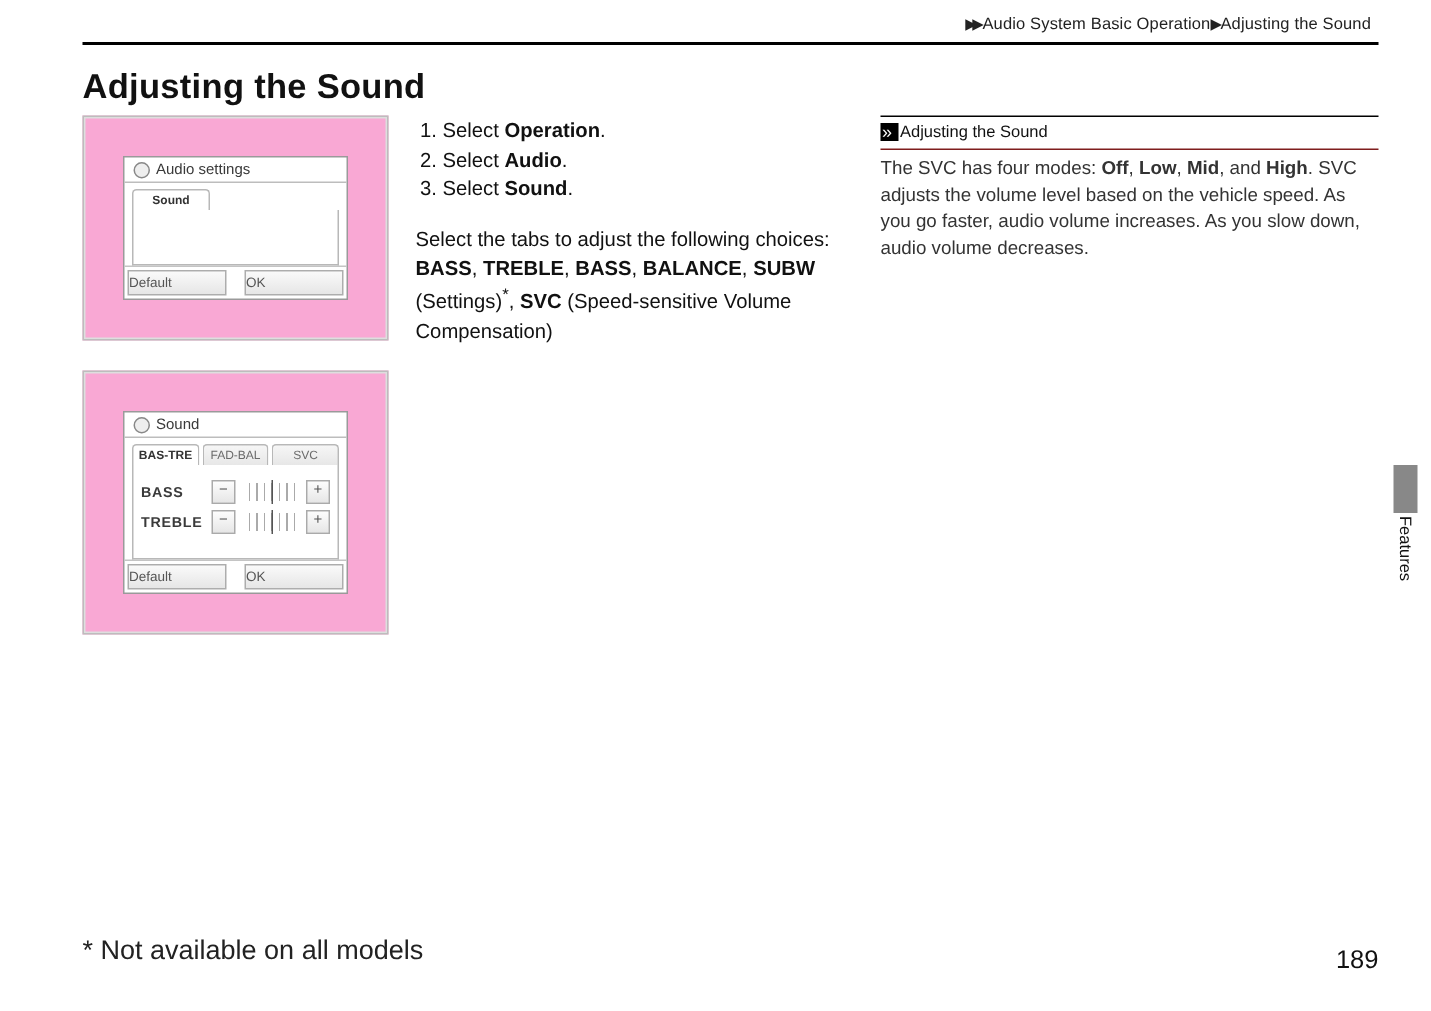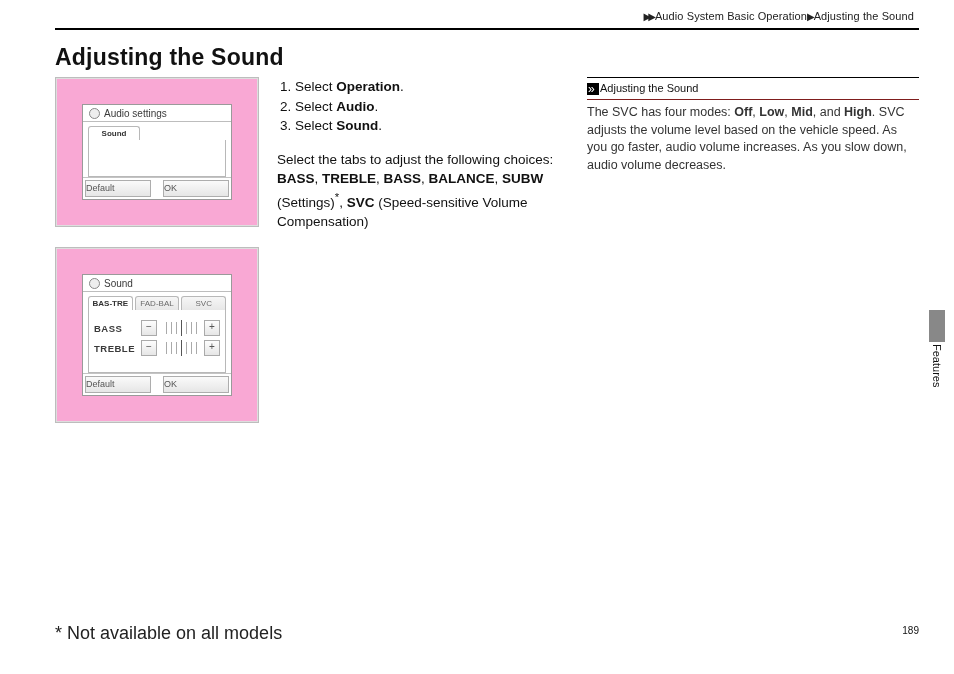--- a/index.html
+++ b/index.html
@@ -105,22 +105,22 @@
 
   
   .footnote{
     position:absolute;
     left:0;bottom:10px;
     font-size:18px;
     color:#222;
   }
   .page-num{
     position:absolute;
-    right:0;bottom:18px;
-    font-size:10px;
+    right:0;bottom:4px;
+    font-size:17px;
   }
 
   
   .shot{
     background:#f9a8d4;
     padding:26px;
     margin-bottom:20px;
     border:1px solid #bdbdbd;
     box-shadow:inset 0 0 0 1px #dedede;
   }

